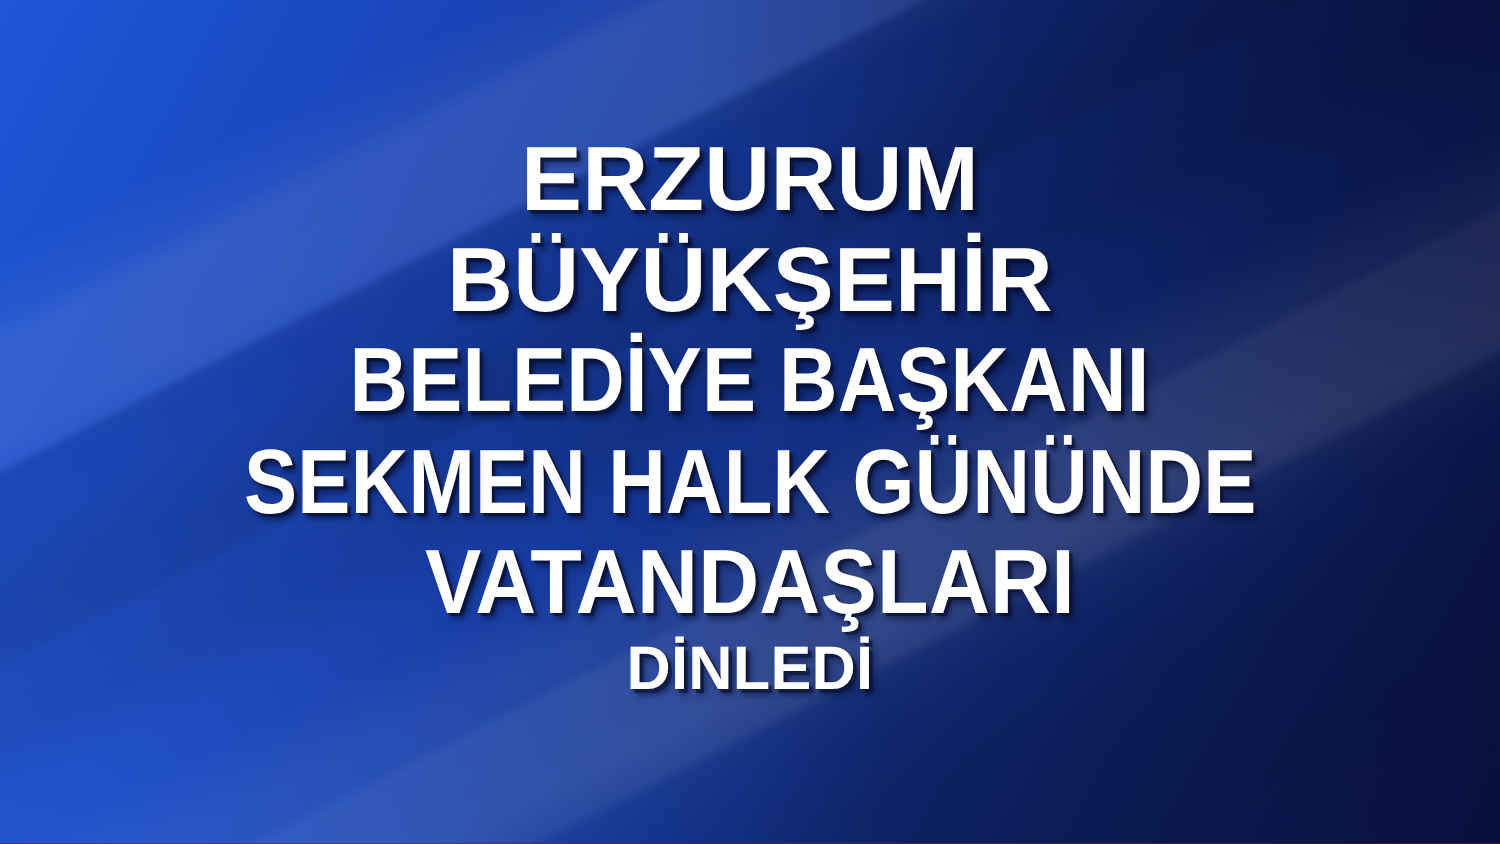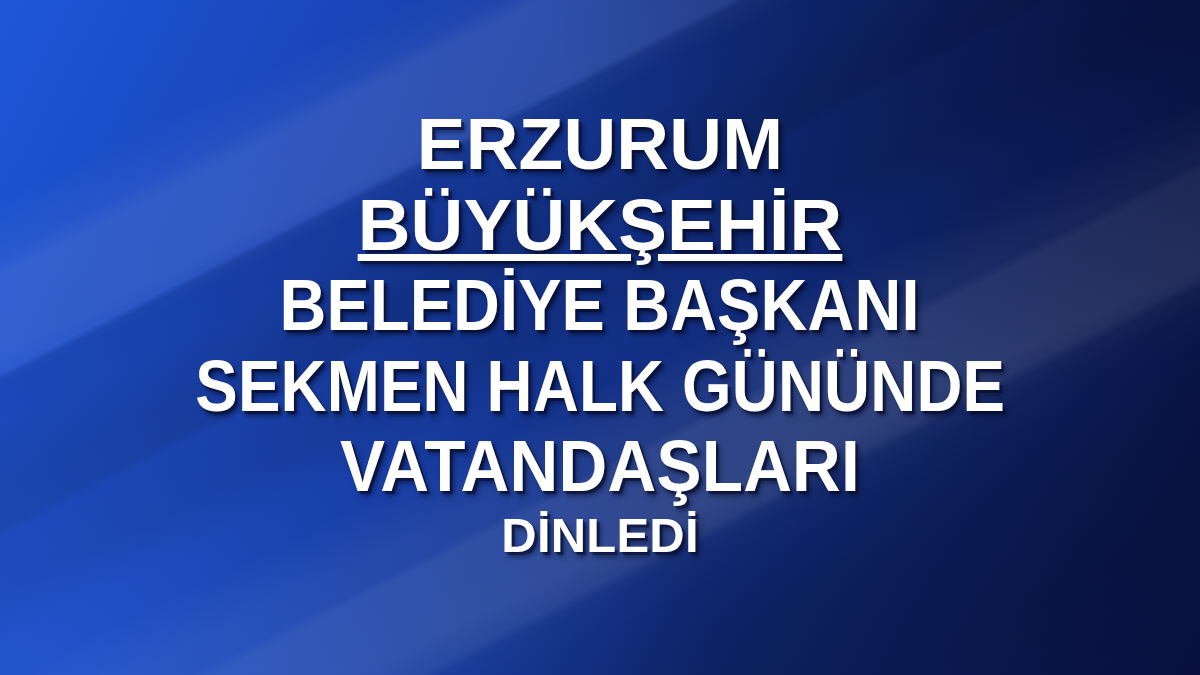--- a/index.html
+++ b/index.html
@@ -145,21 +145,21 @@
     margin: 0 0 9px 0;
     text-shadow:
        3px 3px 0   rgba(6,12,50,0.55),
        4px 5px 5px rgba(3,7,34,0.50),
        1px 1px 0   rgba(10,20,70,0.45);
   }
   .headline-line:last-child { margin-bottom: 0; }
 
   
   .l0 { font-size: 73px; }
-  .l1 { font-size: 73px; text-decoration: underline; }
+  .l1 { font-size: 73px; }
   .l2 { font-size: 73px; }
   .l3 { font-size: 73px; }
   .l4 { font-size: 73px; }
   .l5 { font-size: 49px; }
 </style>
 </head>
 <body>
 
 <div id="news-card">
 

